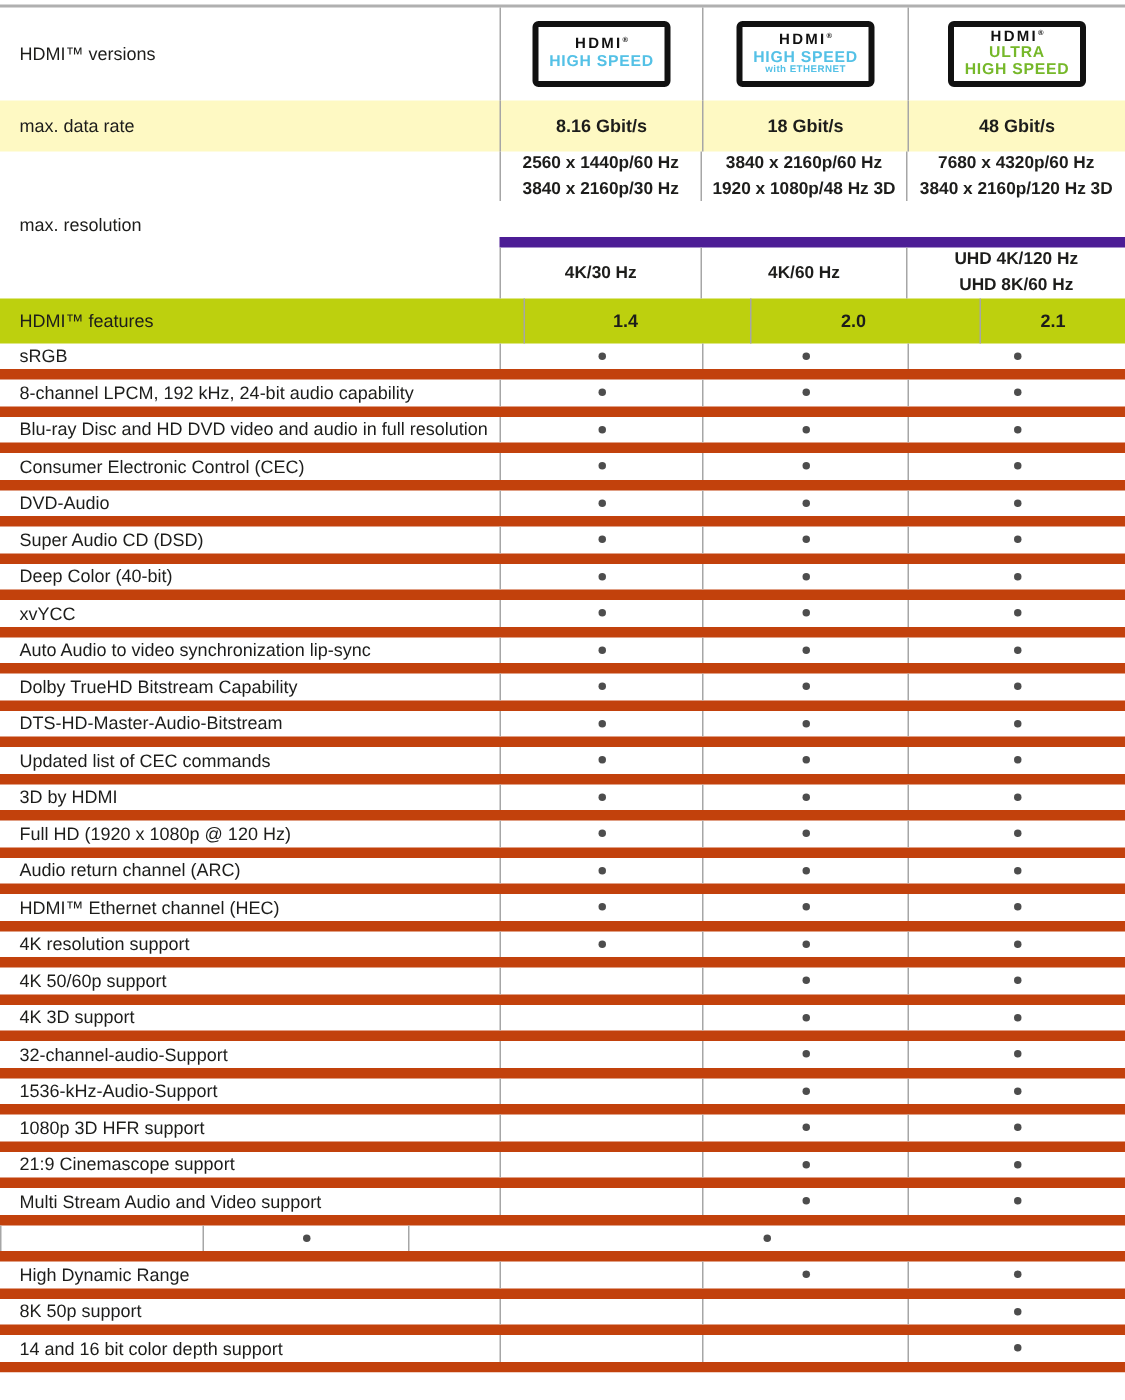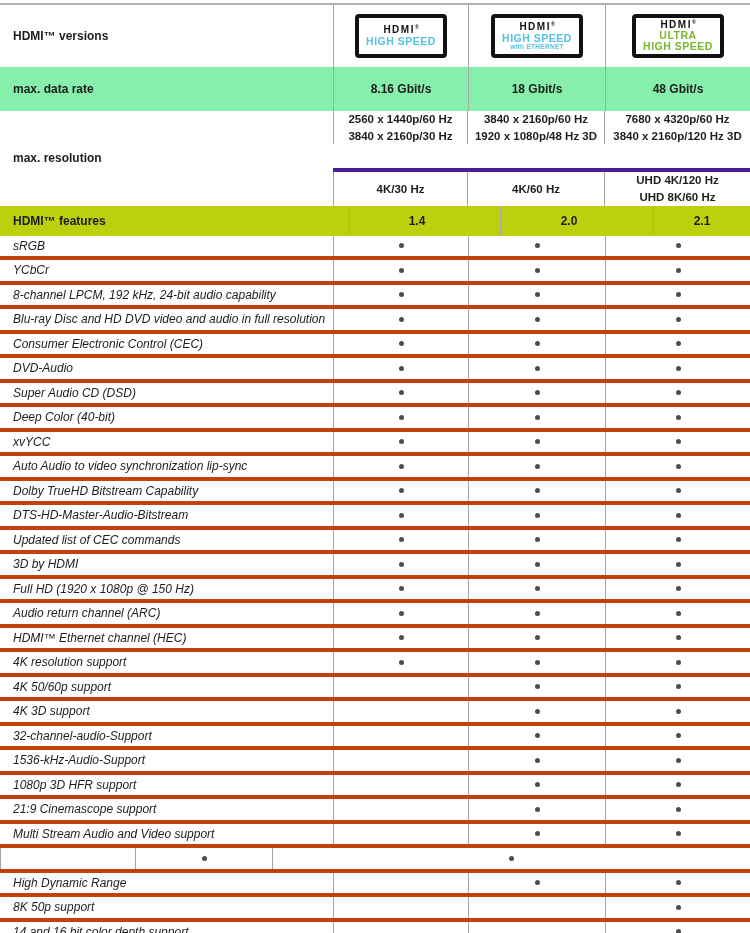--- a/index.html
+++ b/index.html
@@ -1,49 +1,49 @@
 <!DOCTYPE html>
 <html><head>
 <meta charset="utf-8">
 <style>
   html,body{margin:0;padding:0;background:#ffffff;}
   body{font-family:"Liberation Sans","DejaVu Sans",sans-serif;color:#1d1d1b;width:750px;}
   .table{width:750px;box-sizing:border-box;}
   .topline{height:2px;background:#b0b0b0;margin-top:3px;}
   .row{display:flex;width:750px;box-sizing:border-box;align-items:stretch;}
   .label{width:333px;box-sizing:border-box;padding-left:13px;display:flex;align-items:center;font-size:12px;}
-  .bold{font-weight:bold;}
+  .bold{font-weight:normal;}
   .cell{box-sizing:border-box;border-left:1px solid #a6a6a6;display:flex;flex-direction:column;align-items:center;justify-content:center;text-align:center;font-size:12px;}
   .c1{width:135px;}
   .c2{width:137px;}
   .c3{flex:1;}
   
   .versions-row{height:62px;}
   .badge{width:92px;height:44px;background:#ffffff;border:4px solid #111111;border-radius:4px;box-sizing:border-box;display:flex;flex-direction:column;align-items:center;justify-content:center;line-height:1.05;}
   .badge-logo{font-size:10px;font-weight:bold;letter-spacing:1.5px;color:#111111;}
   .badge-logo sup{font-size:5px;letter-spacing:0;}
   .badge-line{font-weight:bold;font-size:10.5px;letter-spacing:.5px;text-align:center;}
   .badge-line.small{font-size:6.5px;letter-spacing:.3px;}
   
-  .rate-row{height:44px;background:#86efac;}
+  .rate-row{height:34px;background:#fef9c3;}
   .rate-row .cell{font-weight:bold;}
   
   .res-block{min-height:93px;}
   .res-right{display:flex;flex-direction:column;flex:1;}
   .res-subrow{display:flex;flex:1;}
   .res-primary{height:45px;}
-  .res-secondary{height:48px;border-top:4px solid #4c1d95;margin-top:24px;}
+  .res-secondary{height:48px;border-top:7px solid #4c1d95;margin-top:24px;}
   .res-subrow .cell{font-size:11.5px;font-weight:bold;line-height:1.45;text-align:right;}
   .res-subrow .c1{width:134px;}
   .res-subrow .c2{width:137px;}
   
   .features-row{height:30px;background:#bdd00e;gap:16px;}
   .features-row .cell{font-weight:bold;}
   
-  .feat-row{height:24.5px;border-bottom:4px solid #c2410c;font-style:italic;}
+  .feat-row{height:24.5px;border-bottom:7px solid #c2410c;}
   .feat-row .label{font-size:12px;}
   .dot{width:5px;height:5px;border-radius:50%;background:#4d4d4d;display:block;}
 </style>
 </head>
 <body>
 
 <div class="table">
   <div class="topline"></div>
 
   <div class="row versions-row">
@@ -123,32 +123,20 @@
           <span class="dot"></span>
         </div>
         <div class="cell c2">
           <span class="dot"></span>
         </div>
         <div class="cell c3">
           <span class="dot"></span>
         </div>
       </div>
       <div class="row feat-row">
-        <div class="label">YCbCr</div>
-        <div class="cell c1">
-          <span class="dot"></span>
-        </div>
-        <div class="cell c2">
-          <span class="dot"></span>
-        </div>
-        <div class="cell c3">
-          <span class="dot"></span>
-        </div>
-      </div>
-      <div class="row feat-row">
         <div class="label">8-channel LPCM, 192 kHz, 24-bit audio capability</div>
         <div class="cell c1">
           <span class="dot"></span>
         </div>
         <div class="cell c2">
           <span class="dot"></span>
         </div>
         <div class="cell c3">
           <span class="dot"></span>
         </div>
@@ -279,21 +267,21 @@
           <span class="dot"></span>
         </div>
         <div class="cell c2">
           <span class="dot"></span>
         </div>
         <div class="cell c3">
           <span class="dot"></span>
         </div>
       </div>
       <div class="row feat-row">
-        <div class="label">Full HD (1920 x 1080p @ 150 Hz)</div>
+        <div class="label">Full HD (1920 x 1080p @ 120 Hz)</div>
         <div class="cell c1">
           <span class="dot"></span>
         </div>
         <div class="cell c2">
           <span class="dot"></span>
         </div>
         <div class="cell c3">
           <span class="dot"></span>
         </div>
       </div>

